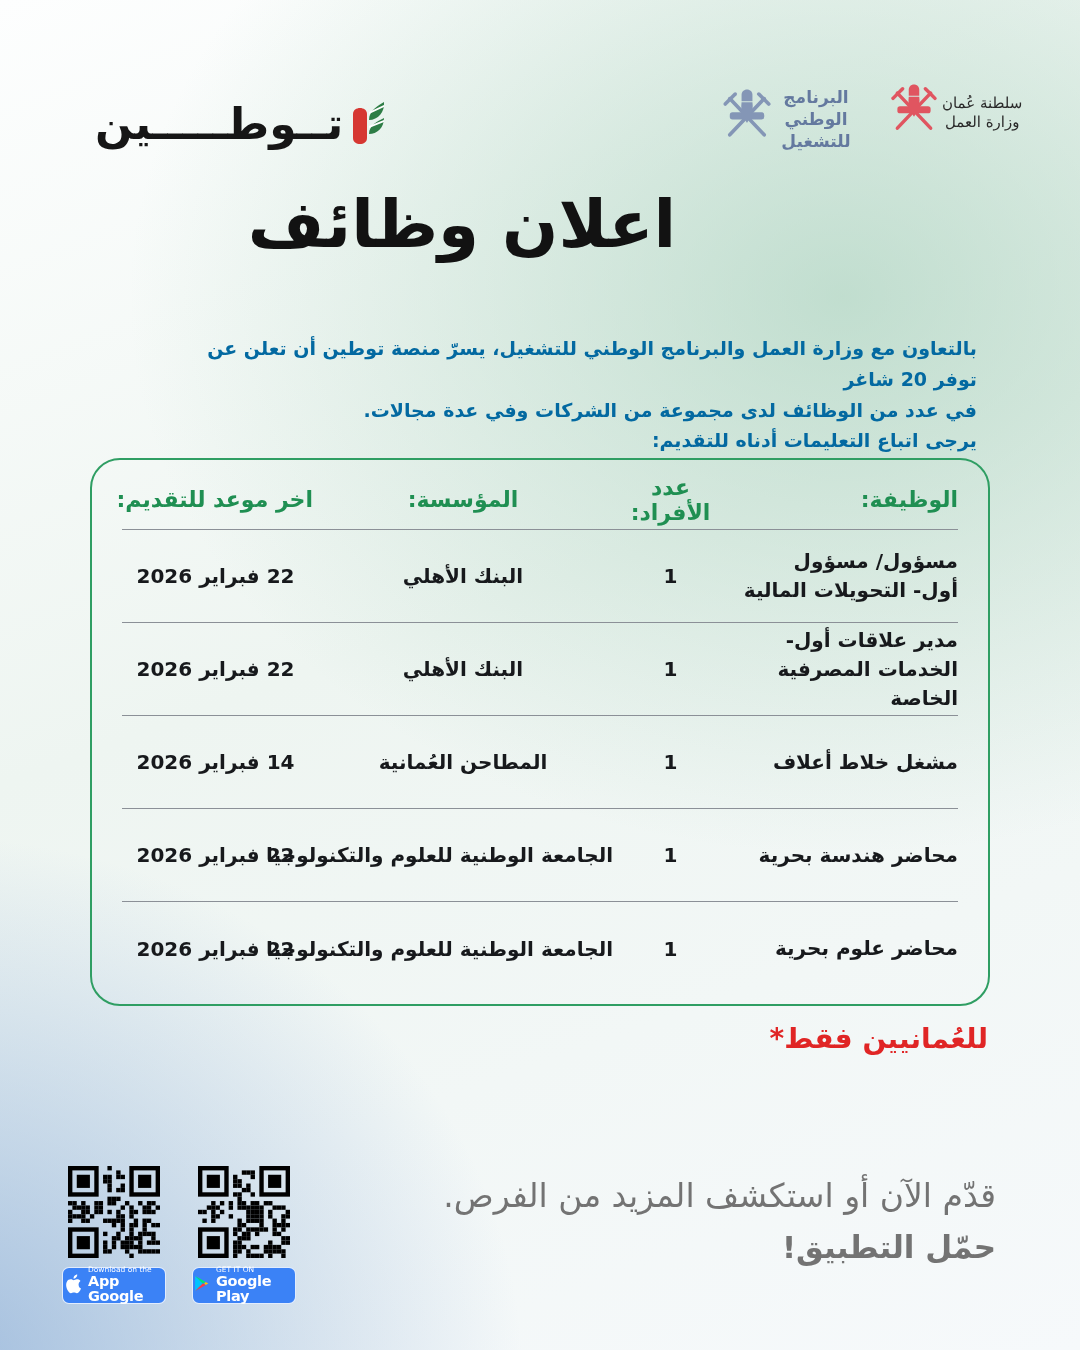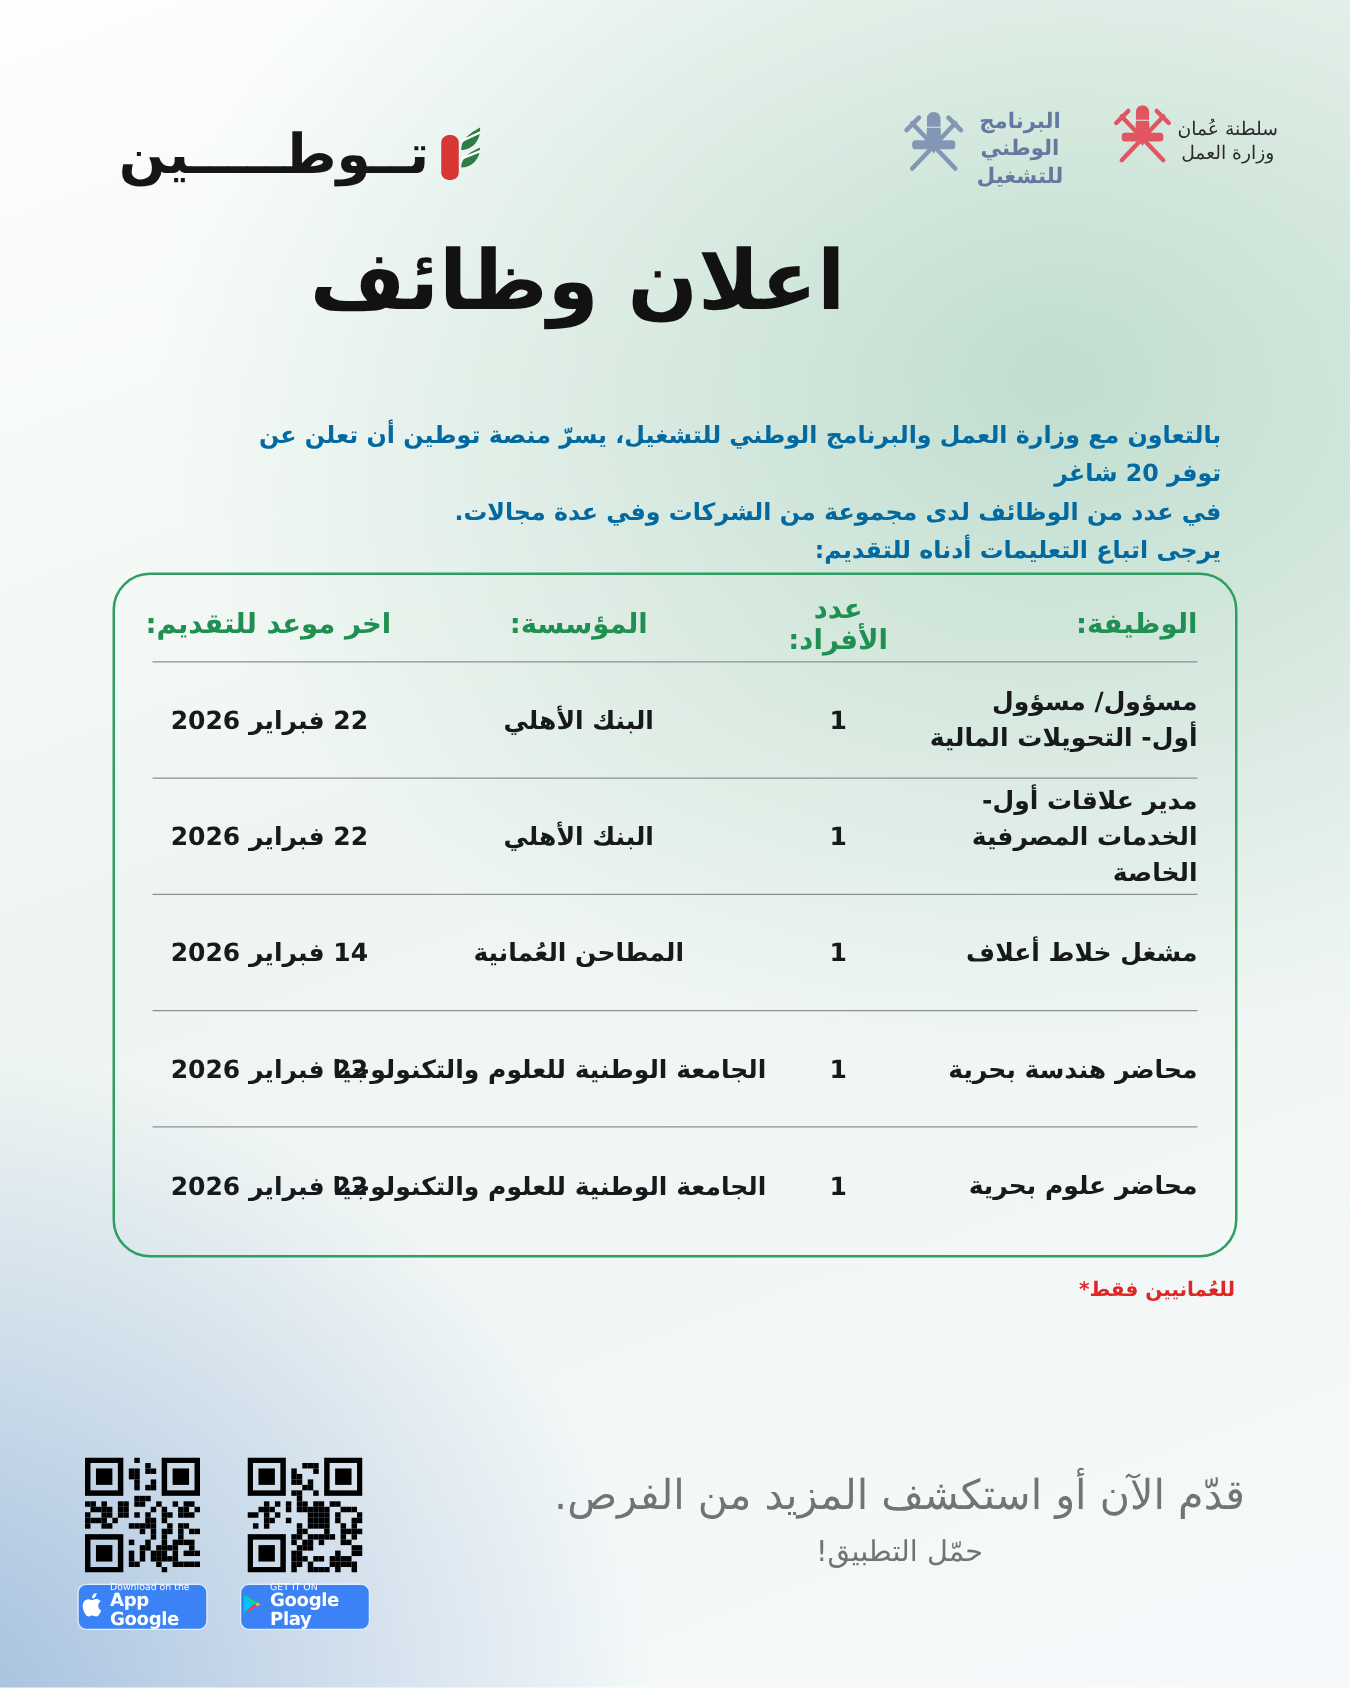--- a/index.html
+++ b/index.html
@@ -39,26 +39,26 @@
     align-items:center; }
   .thead{ height:60px; color:#1f8f52; font-weight:bold; font-size:22px;
     border-bottom:1px solid #8b9097; }
   .drow{ height:93px; font-weight:bold; font-size:20px;
     border-bottom:1px solid #8b9097; }
   .drow:last-child{ border-bottom:none; }
   .c-job{ text-align:right; line-height:1.45; padding-left:14px; }
   .c-count,.c-org,.c-deadline{ text-align:center; }
   .c-org,.c-deadline{ white-space:nowrap; }
 
-  .note{ top:1022px; right:92px; direction:rtl; font-size:16px; font-weight:bold; color:#e02525; }
+  .note{ top:1022px; right:92px; direction:rtl; font-size:28px; font-weight:bold; color:#e02525; }
 
   
   .cta{ top:1176px; right:84px; direction:rtl; text-align:right; color:#737373; }
   .cta-1{ font-size:33px; }
-  .cta-2{ font-size:23px; font-weight:normal; margin-top:14px;text-align:center; }
+  .cta-2{ font-size:31px; font-weight:bold; margin-top:14px; }
 
   .stores{ left:62px; top:1166px; display:flex; gap:26px; }
   .store-col{ display:flex; flex-direction:column; align-items:center; }
   .qr{ width:92px; height:92px; }
   .badge{ margin-top:9px; width:104px; height:37px; background:#3b82f6;
     border:1px solid rgba(255,255,255,.85); border-radius:7px;
     display:flex; align-items:center; justify-content:center; gap:6px;
     color:#fff; }
   .badge .txt{ display:flex; flex-direction:column; line-height:1.05; }
   .badge .small{ font-size:7.5px; }

